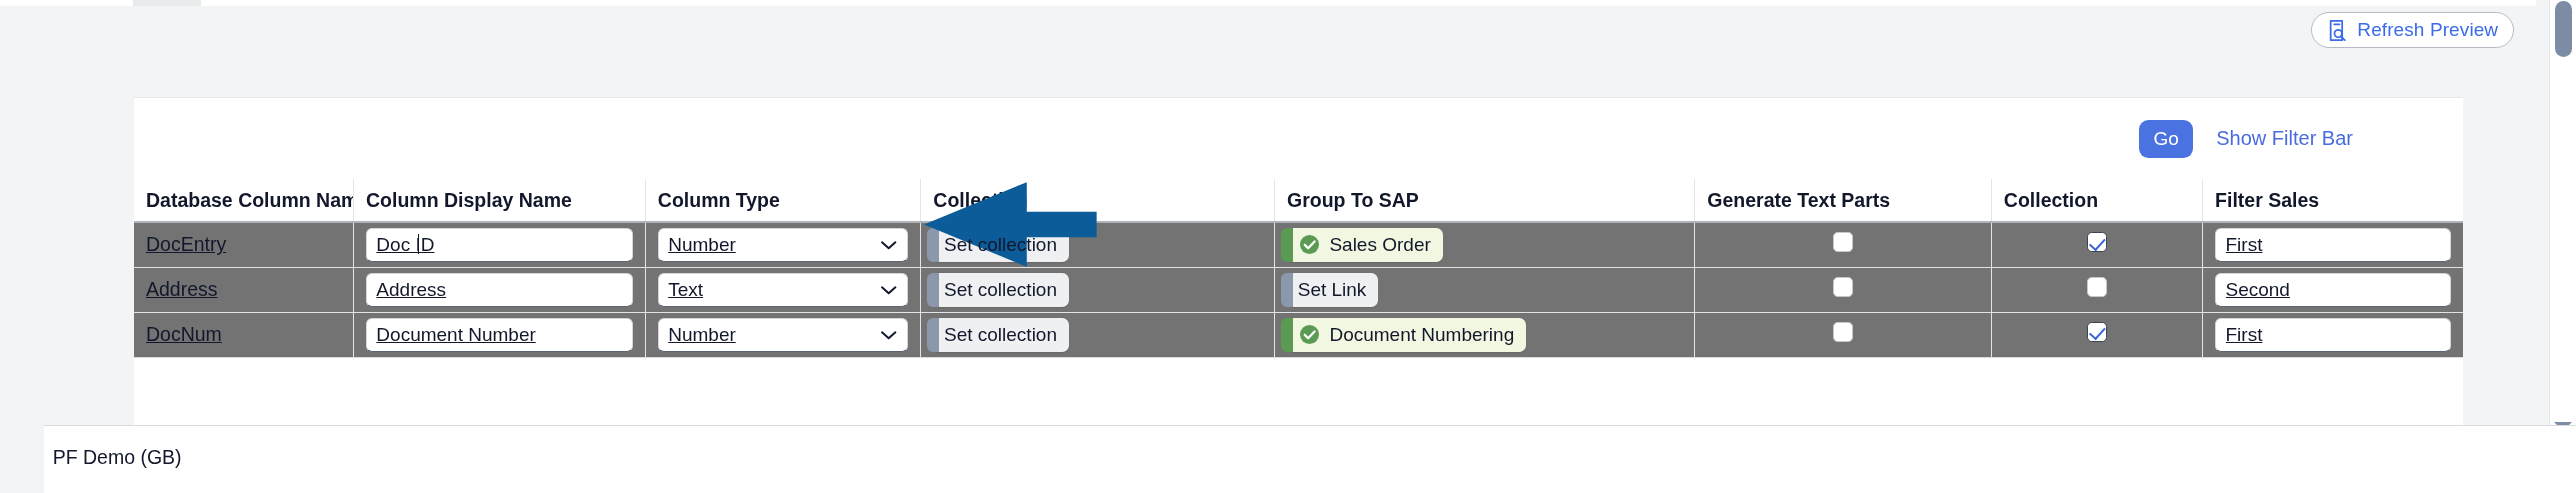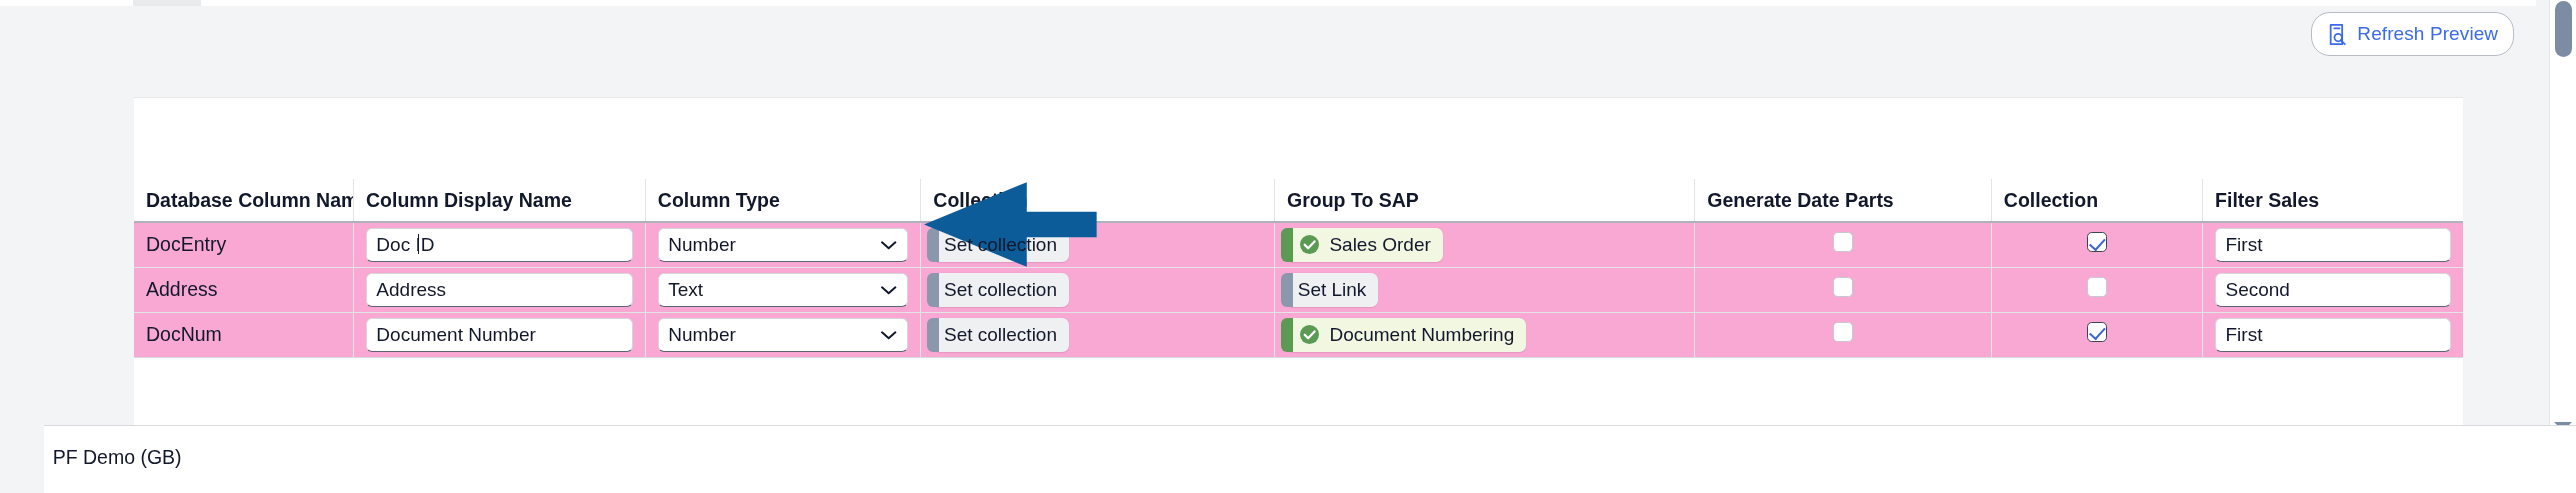--- a/index.html
+++ b/index.html
@@ -34,21 +34,21 @@
     background: #f3f4f6;
   }
 
   
   .toolbar {
     position: absolute; right: 62px; top: 12px;
     display: flex; align-items: center; justify-content: flex-end;
   }
   .btn-ghost {
     display: inline-flex; align-items: center; gap: 8.7px;
-    height: 44px; padding: 0 14.8px;
+    height: 36px; padding: 0 14.8px;
     background: #ffffff;
     border: 1.3px solid #b6bbc4;
     border-radius: 19px;
     cursor: pointer;
     white-space: nowrap;
   }
   .btn-ghost .lbl {
     font-size: 19px; color: #3b6be8; letter-spacing: 0.1px;
   }
   .icon-refresh-preview { width: 21.5px; height: 23px; display:block; }
@@ -95,22 +95,23 @@
     height: 43px;
     font-size: 19.5px; font-weight: bold; color: #12182b;
     border-bottom: 2px solid #aeb3bb;
     background: #ffffff;
     white-space: nowrap;
     overflow: hidden;
   }
   .grid tbody td {
     height: 45px;
     border-bottom: 0.7px solid #e3e4e6;
-    background: #f9a8d4;
+    background: #737373;
     font-size: 19.5px;
+    text-decoration: underline;
   }
   .grid tbody tr:last-child td { border-bottom: 1.3px solid #d9dadd; }
   .cell-plain { color: #12182b; white-space: nowrap; }
   .c-center { text-align: center !important; padding: 0 !important; }
 
   
   .fld {
     display: block; width: 100%; height: 34px;
     background: #ffffff;
     border: 0.7px solid #d4d6da;
@@ -229,40 +230,44 @@
           <circle cx="12.5" cy="16.5" r="4.2" fill="#ffffff"></circle>
           <path d="M15.6 19.6 L20 24"></path>
         </svg>
       </span>
       <span class="lbl">Refresh Preview</span>
     </div>
   </div>
 
   <div class="panel">
 
+    <div class="panel-topbar">
+      <button class="btn-go">Go</button>
+      <span class="link-filterbar">Show Filter Bar</span>
+    </div>
 
     <table class="grid">
       <colgroup>
         <col style="width:188px">
         <col style="width:250px">
         <col style="width:236px">
         <col style="width:303px">
         <col style="width:360px">
         <col style="width:254px">
         <col style="width:181px">
         <col style="width:223px">
       </colgroup>
       <thead>
         <tr>
           <th>Database Column Name</th>
           <th>Column Display Name</th>
           <th>Column Type</th>
           <th>Collection</th>
           <th>Group To SAP</th>
-          <th>Generate Date Parts</th>
+          <th>Generate Text Parts</th>
           <th>Collection</th>
           <th>Filter Sales</th>
         </tr>
       </thead>
       <tbody>
 
         <tr>
           <td class="cell-plain">DocEntry</td>
           <td>
             <span class="fld-wrap">

